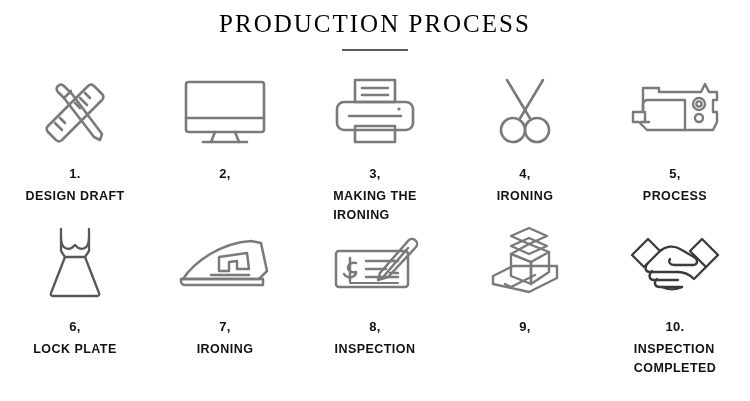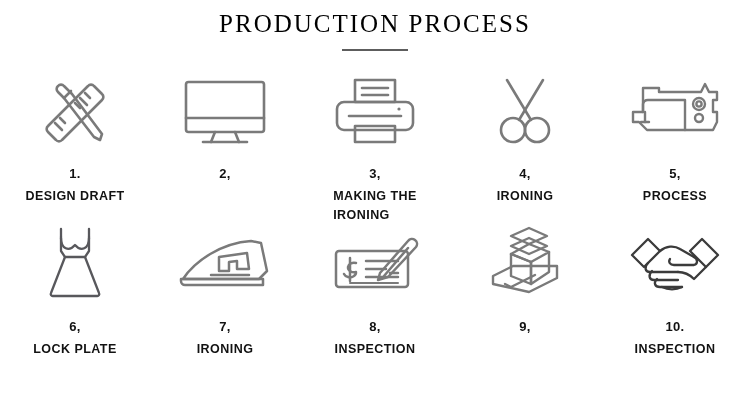--- a/index.html
+++ b/index.html
@@ -294,18 +294,19 @@
             <path d="M22 30 C18 34 19 39 24 39 L52 39"></path>
             <path d="M26 38 C22 42 23 47 28 47 L52 47"></path>
             <path d="M31 46 C27 50 29 54 34 54 L56 54"></path>
             <path d="M52 39 C60 39 64 42 68 46 L80 34"></path>
             <path d="M36 54 C42 57 50 57 56 54"></path>
           </svg>
         </div>
         <div class="step-number">10.</div>
         <div class="step-label">
           <span class="lbl-line">INSPECTION</span>
+          <span class="lbl-line">COMPLETED</span>
         </div>
       </div>
 
     </div>
   </div>
 </div>
 
 </body></html>

